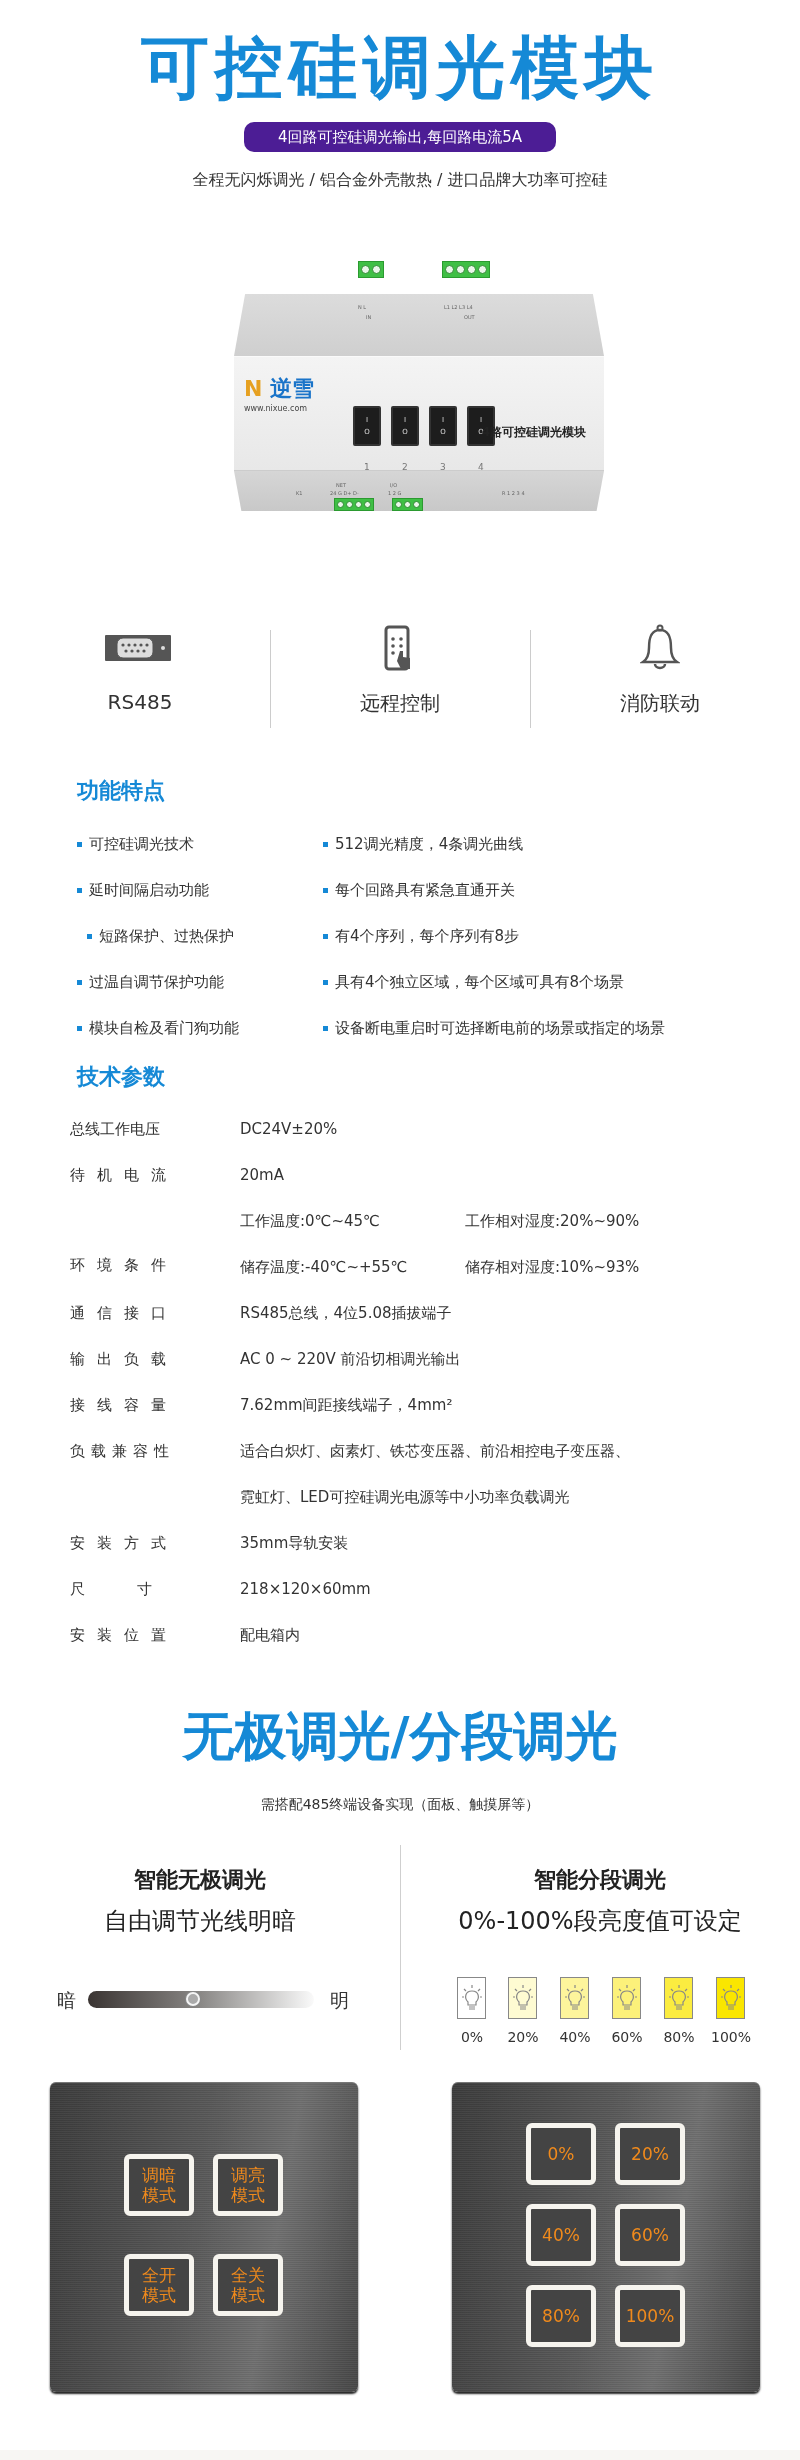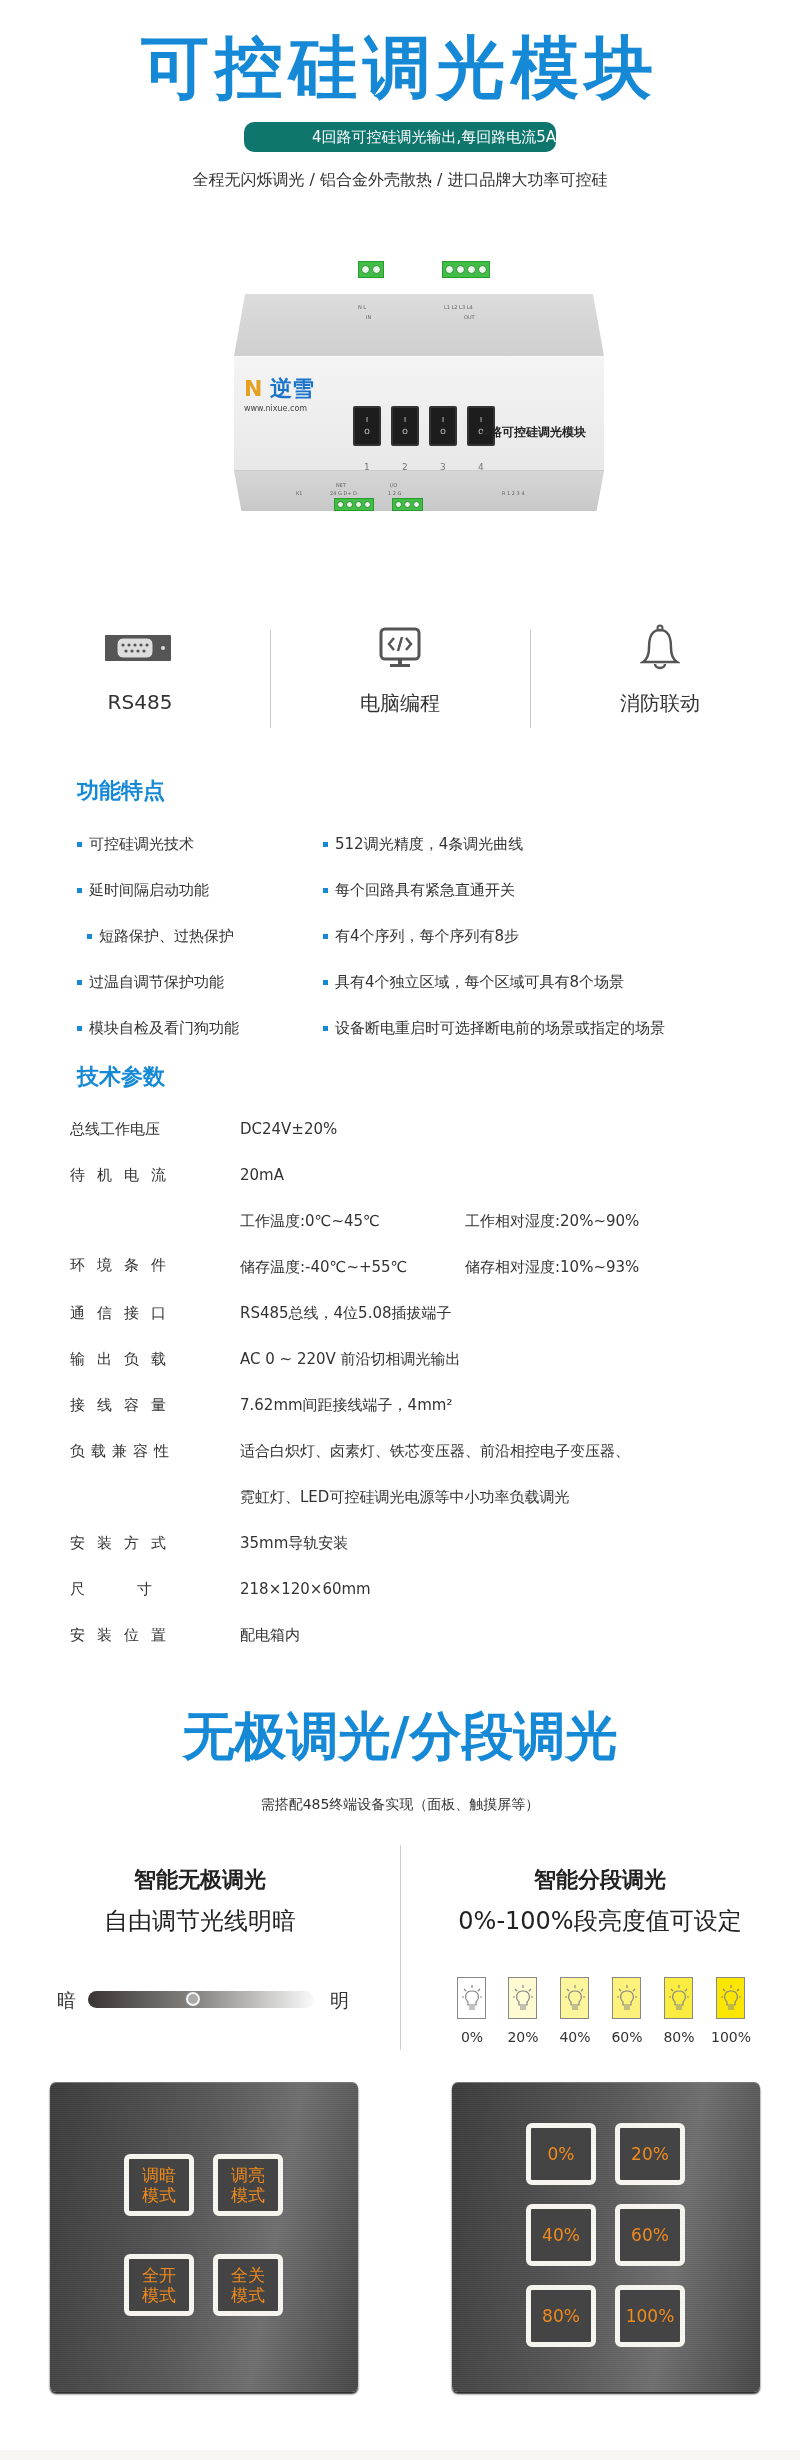--- a/index.html
+++ b/index.html
@@ -1,19 +1,19 @@
 <!DOCTYPE html>
 <html><head>
 <meta charset="utf-8">
 <style>
   * { box-sizing: border-box; margin: 0; padding: 0; }
   body { width: 800px; height: 2460px; background: #ffffff; font-family: "DejaVu Sans", "Liberation Sans", sans-serif; color: #333; position: relative; overflow: hidden; }
   .abs { position: absolute; }
   .title { left: 0; width: 800px; top: 28px; text-align: center; font-size: 68px; font-weight: bold; color: #1589d6; letter-spacing: 6px; line-height: 80px; }
-  .pill { left: 244px; top: 122px; width: 312px; height: 30px; background: #0f766e; border-radius: 10px; color: #fff; font-size: 15px; line-height: 30px; text-align: right; }
+  .pill { left: 244px; top: 122px; width: 312px; height: 30px; background: #4c1d95; border-radius: 10px; color: #fff; font-size: 15px; line-height: 30px; text-align: center; }
   .tagline { left: 0; width: 800px; top: 170px; text-align: center; font-size: 16px; color: #333; }
   
   .device { left: 234px; top: 294px; width: 370px; height: 200px; }
   .dev-top { position:absolute; left:0; top:0; width:370px; height:62px; background: linear-gradient(#dcdcdc,#cfcfcf); clip-path: polygon(3% 0,97% 0,100% 100%,0 100%); }
   .dev-mid { position:absolute; left:0; top:62px; width:370px; height:115px; background: linear-gradient(#f4f4f4,#e8e8e8); border-top:1px solid #fafafa; border-bottom:1px solid #ccc; }
   .dev-bot { position:absolute; left:0; top:177px; width:370px; height:40px; background: linear-gradient(#d6d6d6,#c8c8c8); clip-path: polygon(0 0,100% 0,98% 100%,2% 100%); }
   .term { position:absolute; background:#3fbf45; border:1px solid #2b9a30; display:flex; gap:2px; padding:3px 2px; }
   .term .screw { width:9px; height:9px; border-radius:50%; background:#eaf6ea; border:1px solid #2b8a2f; }
   .rocker { position:absolute; width:28px; height:40px; background:#1d1d1d; border:2px solid #333; border-radius:2px; }
   .rocker span { display:block; color:#ddd; font-size:7px; text-align:center; }
@@ -140,28 +140,33 @@
             <circle cx="33" cy="18" r="1.6"></circle>
             <circle cx="39" cy="18" r="1.6"></circle>
           </g>
           <circle cx="58" cy="15" r="2" fill="#ddd"></circle>
         </svg>
     </div>
     <div class="iconlabel">RS485</div>
   </div>
   <div class="iconcell">
     <div class="iconbox">
-      <svg width="44" height="44" viewBox="0 0 44 44">
-          <rect x="3" y="3" width="38" height="30" rx="4" fill="none" stroke="#555" stroke-width="3"></rect>
-          <path d="M16 12 L11 18 L16 24 M28 12 L33 18 L28 24 M24 11 L20 25" fill="none" stroke="#555" stroke-width="2.5"></path>
-          <rect x="20" y="33" width="4" height="6" fill="#555"></rect>
-          <rect x="12" y="38" width="20" height="3" fill="#555"></rect>
+      <svg width="34" height="46" viewBox="0 0 34 46">
+          <rect x="3" y="2" width="22" height="42" rx="3" fill="none" stroke="#555" stroke-width="3"></rect>
+          <g fill="#555">
+            <circle cx="10" cy="14" r="1.8"></circle>
+            <circle cx="18" cy="14" r="1.8"></circle>
+            <circle cx="10" cy="21" r="1.8"></circle>
+            <circle cx="18" cy="21" r="1.8"></circle>
+            <circle cx="10" cy="28" r="1.8"></circle>
+          </g>
+          <path d="M17 26 L20 26 L20 32 L27 33 L27 44 L18 44 L14 36 Z" fill="#555"></path>
         </svg>
     </div>
-    <div class="iconlabel">电脑编程</div>
+    <div class="iconlabel">远程控制</div>
   </div>
   <div class="iconcell">
     <div class="iconbox">
       <svg width="40" height="48" viewBox="0 0 40 48">
           <circle cx="20" cy="4" r="2.5" fill="none" stroke="#555" stroke-width="2"></circle>
           <path d="M20 6 C10 6 9 16 9 24 C9 32 6 36 3 38 L37 38 C34 36 31 32 31 24 C31 16 30 6 20 6 Z" fill="none" stroke="#555" stroke-width="2.5"></path>
           <path d="M15 40 A5 4 0 0 0 25 40" fill="none" stroke="#555" stroke-width="2.5"></path>
         </svg>
     </div>
     <div class="iconlabel">消防联动</div>

